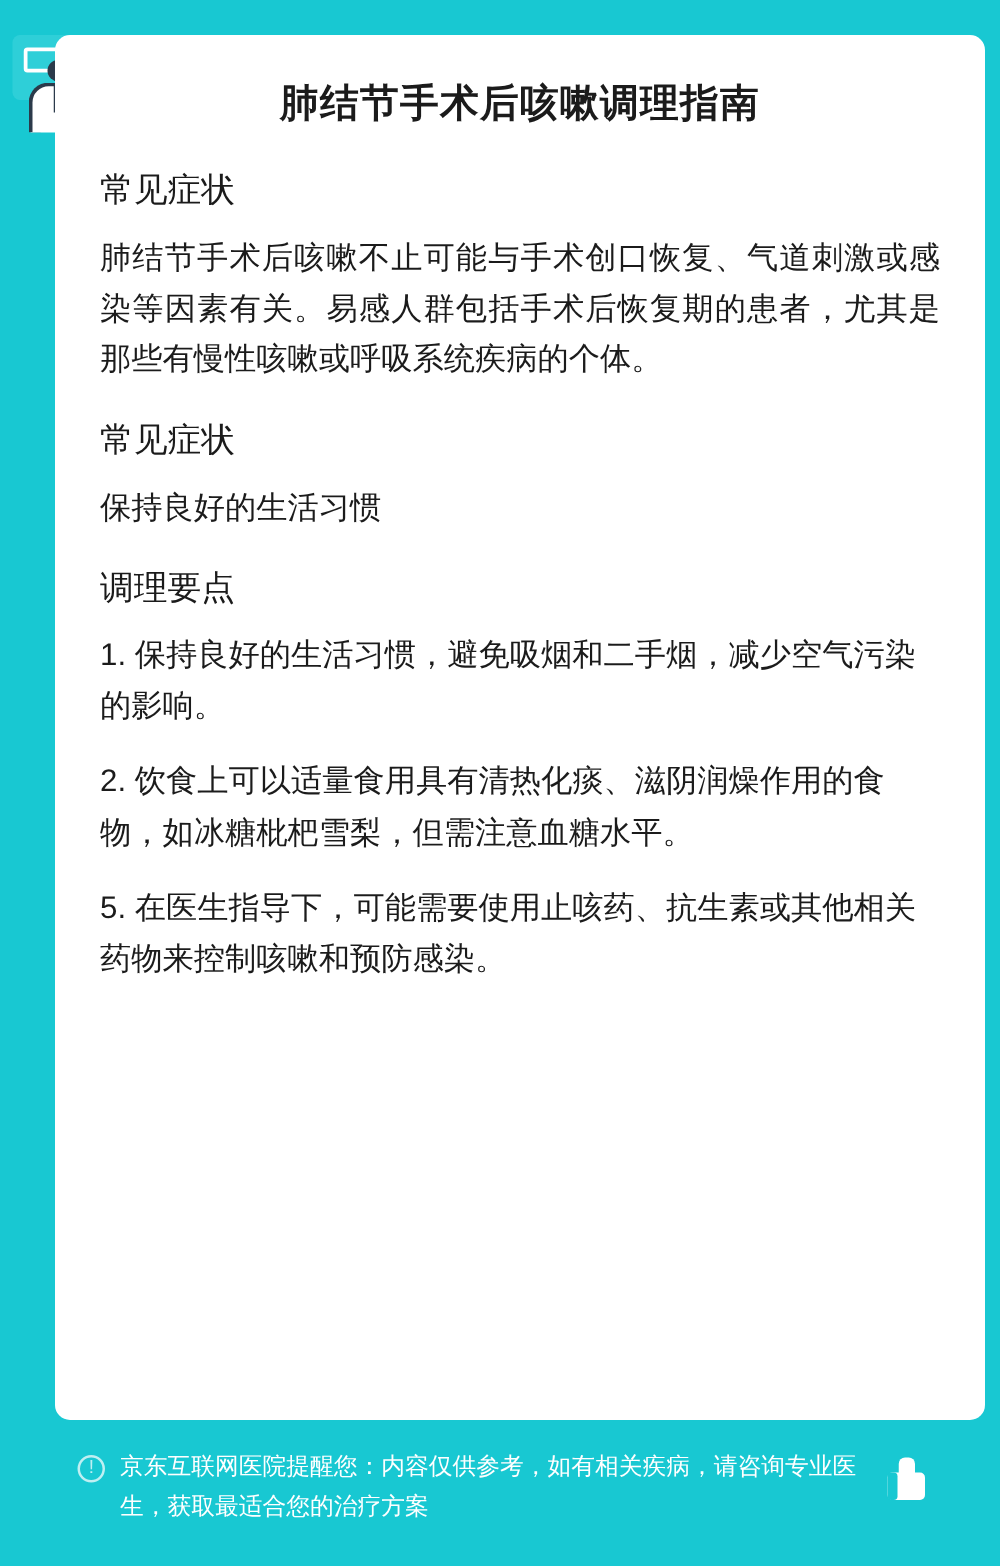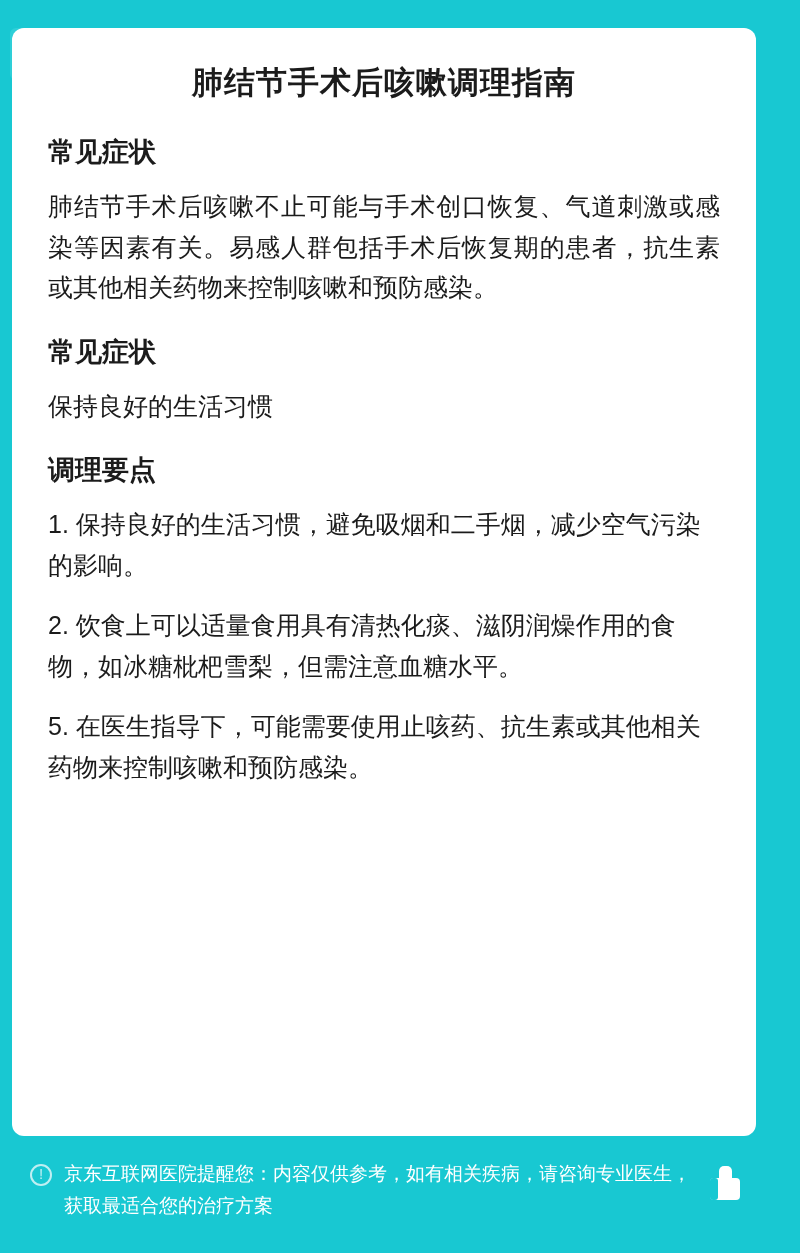--- a/index.html
+++ b/index.html
@@ -11,21 +11,21 @@
     height: 1253px;
     background: #18c8d2;
     font-family: "Liberation Sans", sans-serif;
     overflow: hidden;
   }
   .page {
     position: relative;
     width: 800px;
     height: 1253px;
     box-sizing: border-box;
-    padding: 28px 28px 0 12px;
+    padding: 28px 28px 0 44px;
     background: #18c8d2;
   }
   .card {
     position: relative;
     background: #ffffff;
     border-radius: 12px;
     padding: 34px 36px 40px 36px;
     box-sizing: border-box;
     width: 744px;
     min-height: 1108px;
@@ -90,21 +90,21 @@
     margin: 0 0 30px 0;
     text-align: center;
     font-size: 31px;
     font-weight: bold;
     color: #1b1b1b;
     letter-spacing: 1px;
   }
   h2.section {
     margin: 26px 0 16px 0;
     font-size: 27px;
-    font-weight: bold;
+    font-weight: normal;
     color: #1b1b1b;
   }
   h2.section:first-of-type {
     margin-top: 10px;
   }
   p.body {
     margin: 0 0 14px 0;
     font-size: 25px;
     line-height: 1.62;
     color: #1b1b1b;
@@ -208,21 +208,21 @@
     <div class="person-body"></div>
     <div class="tie"></div>
     <div class="person-head"></div>
   </div>
 
   <div class="card">
 
     <h1 class="title">肺结节手术后咳嗽调理指南</h1>
 
     <h2 class="section">常见症状</h2>
-    <p class="body">肺结节手术后咳嗽不止可能与手术创口恢复、气道刺激或感染等因素有关。易感人群包括手术后恢复期的患者，抗生素或其他相关药物来控制咳嗽和预防感染。</p>
+    <p class="body">肺结节手术后咳嗽不止可能与手术创口恢复、气道刺激或感染等因素有关。易感人群包括手术后恢复期的患者，尤其是那些有慢性咳嗽或呼吸系统疾病的个体。</p>
 
     <h2 class="section">常见症状</h2>
     <p class="plain">保持良好的生活习惯</p>
 
     <h2 class="section">调理要点</h2>
     <ol class="points">
       <li>1. 保持良好的生活习惯，避免吸烟和二手烟，减少空气污染的影响。</li>
       <li>2. 饮食上可以适量食用具有清热化痰、滋阴润燥作用的食物，如冰糖枇杷雪梨，但需注意血糖水平。</li>
       <li>5. 在医生指导下，可能需要使用止咳药、抗生素或其他相关药物来控制咳嗽和预防感染。</li>
     </ol>

